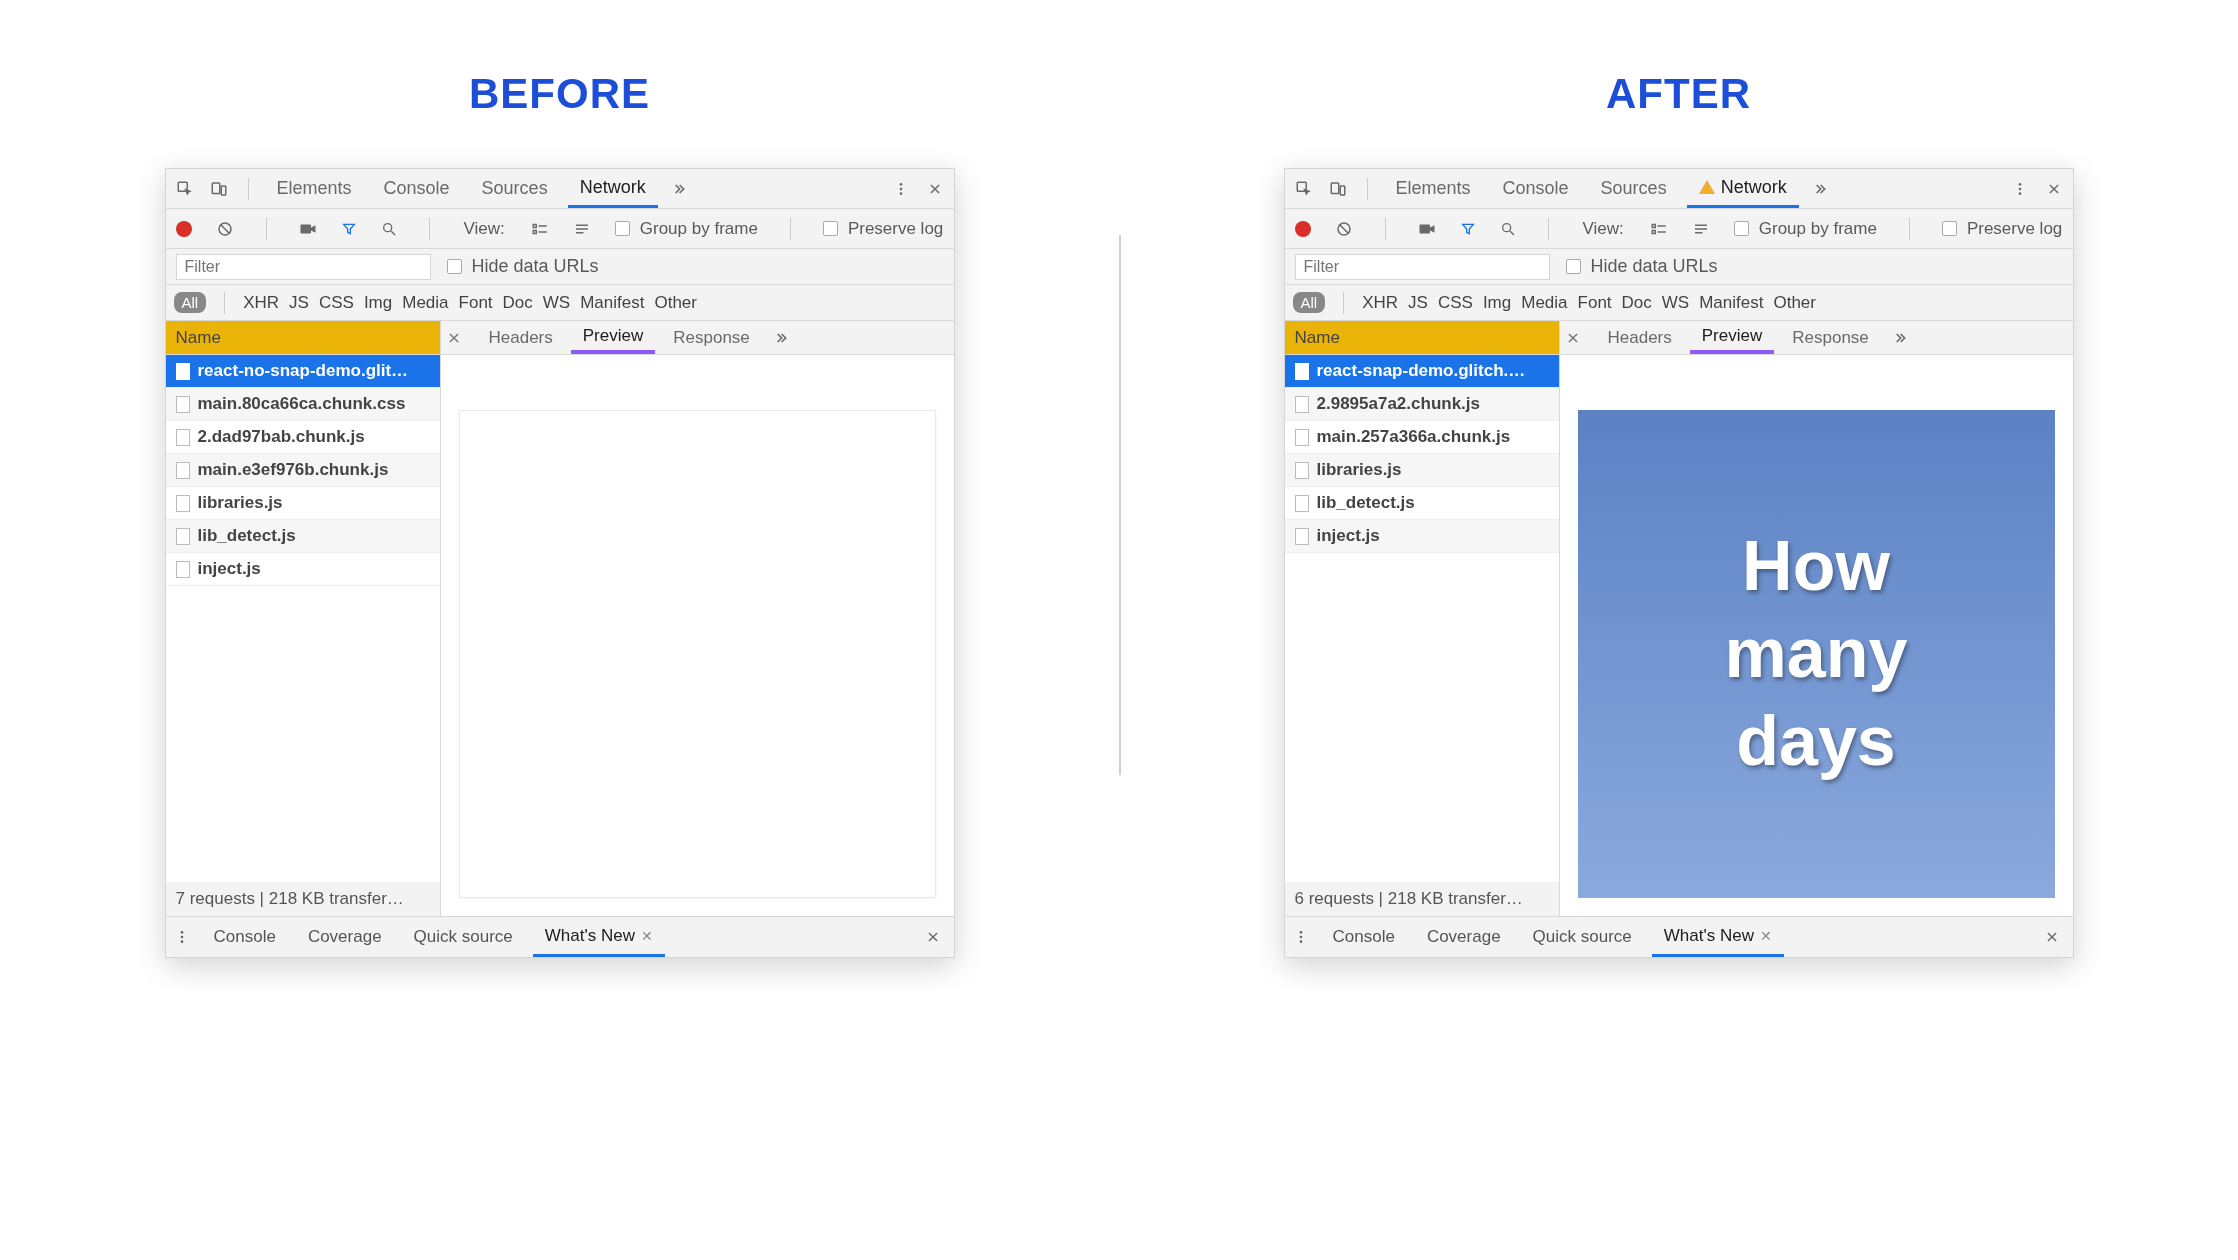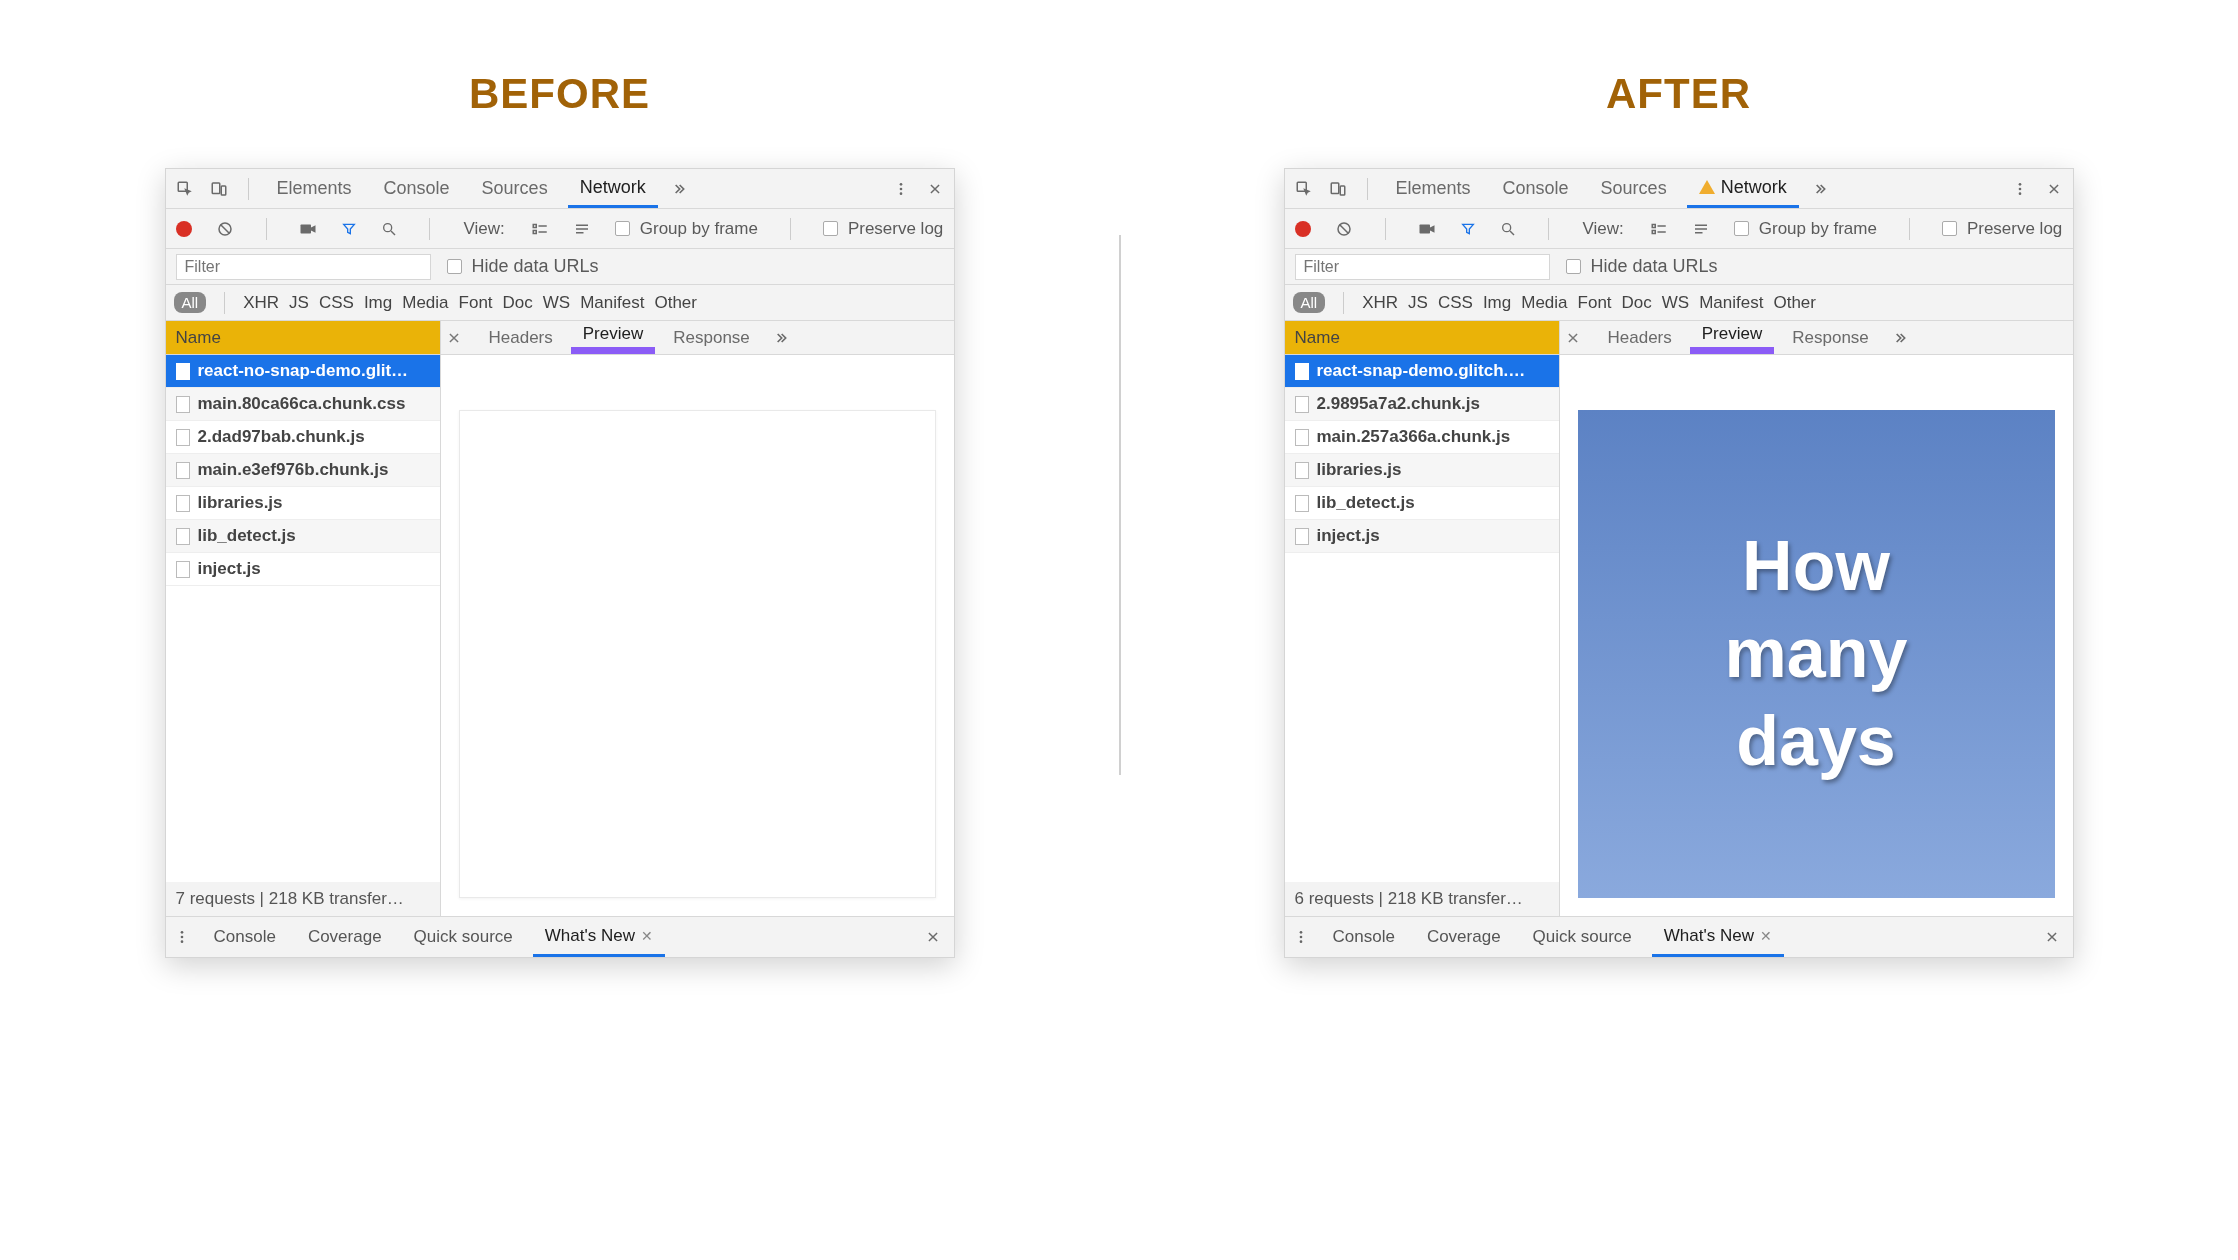--- a/index.html
+++ b/index.html
@@ -20,21 +20,21 @@
     gap: 0;
   }
   .col {
     width: 50%;
     display: flex;
     flex-direction: column;
     align-items: center;
     padding-top: 70px;
   }
   .heading {
-    color: #a16207;
+    color: #1d4ed8;
     font-weight: 700;
     font-size: 42px;
     letter-spacing: 1px;
     margin-bottom: 50px;
   }
   .divider {
     position: absolute;
     left: 50%;
     top: 235px;
     width: 2px;
@@ -144,21 +144,21 @@
     white-space: nowrap; overflow: hidden; text-overflow: ellipsis;
   }
 
   .detail-col { flex: 1; display: flex; flex-direction: column; background: #fff; gap: 37px; }
   .detail-tabs {
     height: 34px; background: #f3f3f3; border-bottom: 1px solid #d8d8d8;
     display: flex; align-items: center; gap: 6px; padding: 0 6px;
   }
   .detail-tabs .close { width: 24px; text-align: center; color: #777; font-size: 18px; cursor: pointer; }
   .dtab { padding: 0 12px; height: 100%; display: inline-flex; align-items: center; color: #6a6a6a; font-size: 17px; cursor: pointer; }
-  .dtab.active { color: #202020; border-bottom: 7px solid #8b5cf6; }
+  .dtab.active { color: #202020; border-bottom: 4px solid #8b5cf6; }
   .preview-area {
     flex: 1; padding: 18px; overflow: hidden; display: flex;
   }
   .preview-blank {
     flex: 1; background: #fff; border: 1px solid #e9e9e9;
     box-shadow: 0 1px 3px rgba(0,0,0,0.05);
   }
   .preview-card {
     flex: 1;
     background: linear-gradient(180deg, #5c82c4 0%, #8aa9dd 100%);

